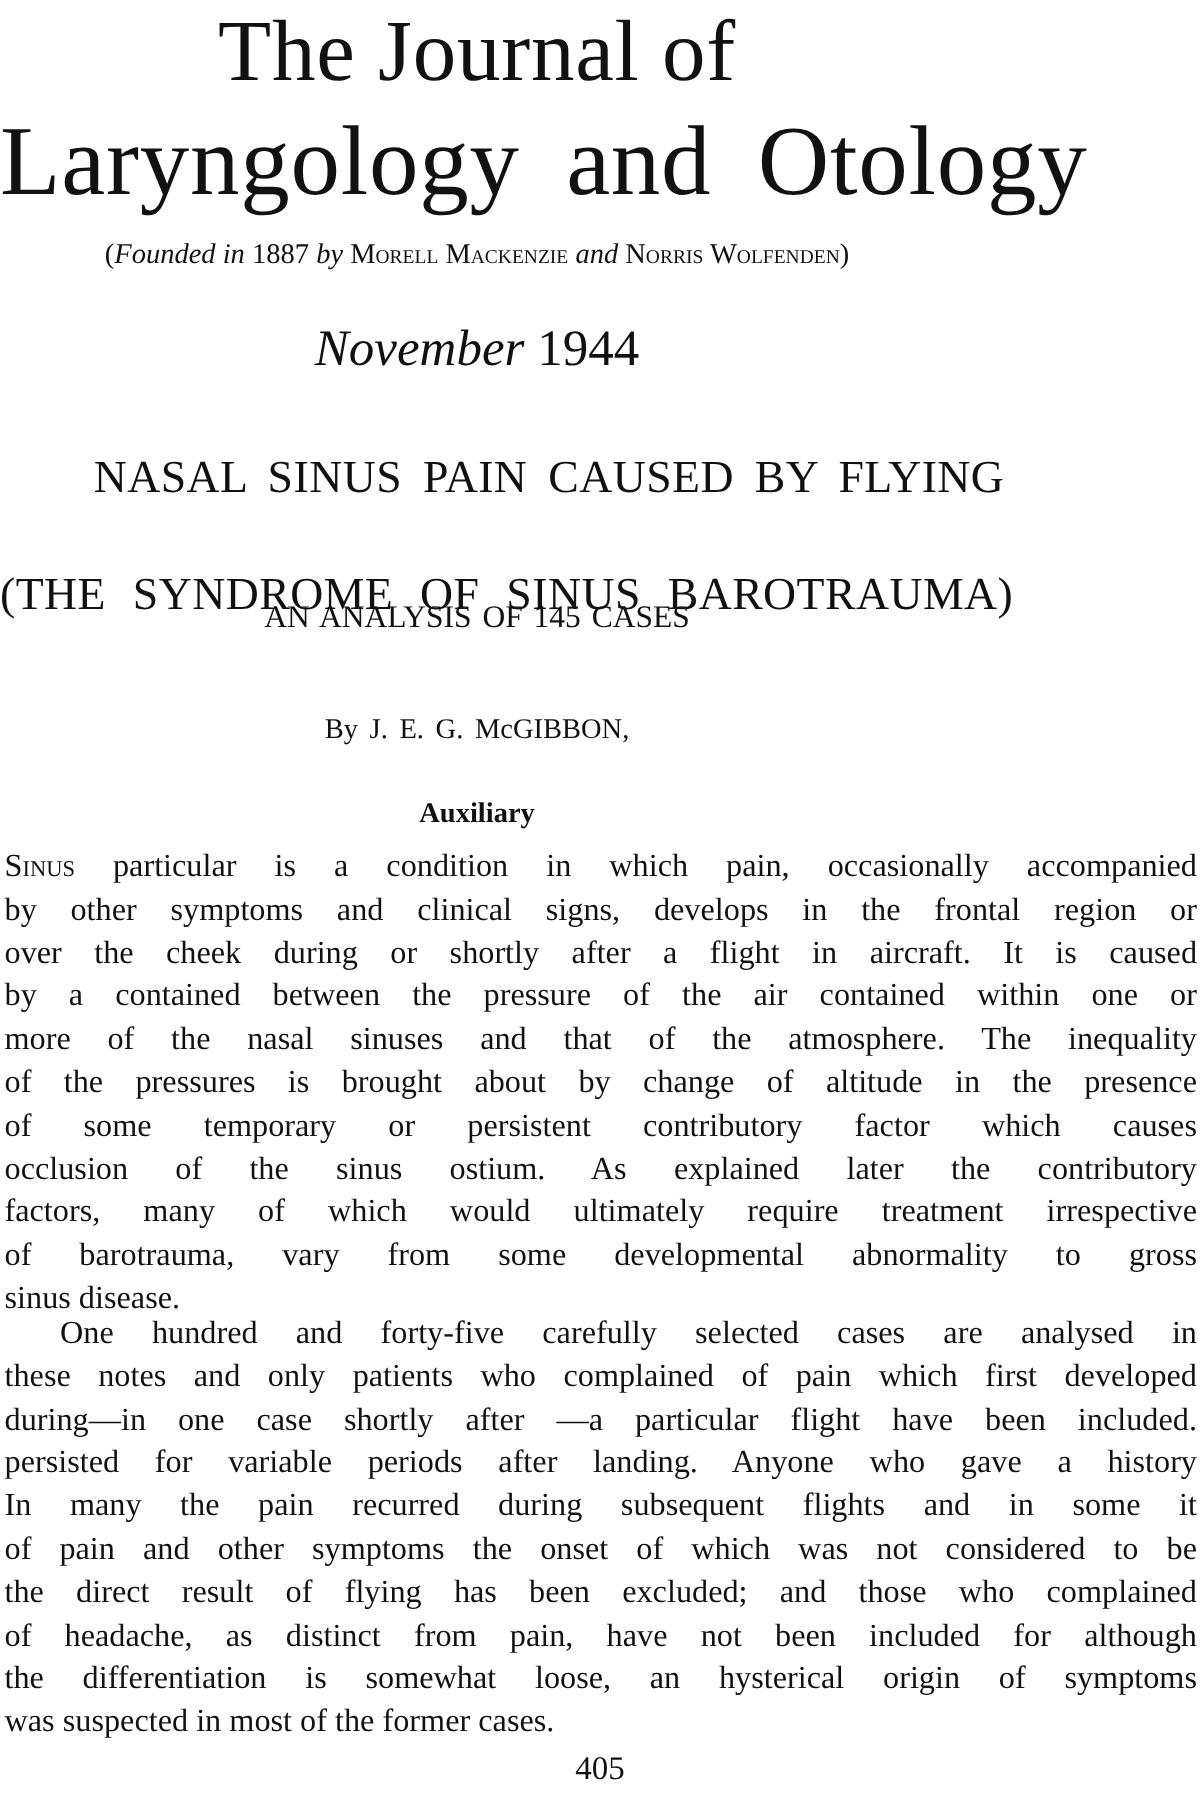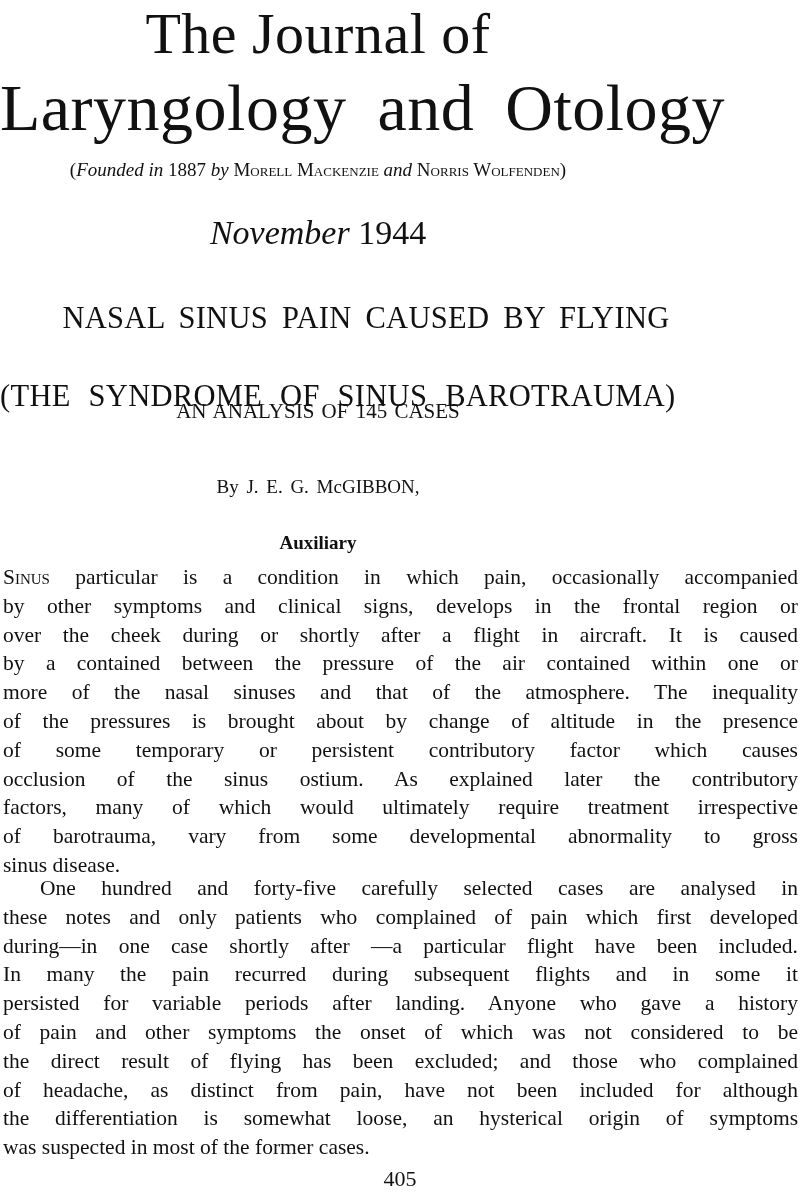--- a/index.html
+++ b/index.html
@@ -57,22 +57,22 @@
     <span class="ln">occlusion of the sinus ostium.  As explained later the contributory</span>
     <span class="ln">factors, many of which would ultimately require treatment irrespective</span>
     <span class="ln">of barotrauma, vary from some developmental abnormality to gross</span>
     <span class="ln last">sinus disease.</span>
   </div>
 
   <div class="body para2">
     <span class="ln first">One hundred and forty-five carefully selected cases are analysed in</span>
     <span class="ln">these notes and only patients who complained of pain which first developed</span>
     <span class="ln">during—in one case shortly after —a particular flight have been included.</span>
+    <span class="ln">persisted for variable periods after landing.  Anyone who gave a history</span>
     <span class="ln">In many the pain recurred during subsequent flights and in some it</span>
-    <span class="ln">persisted for variable periods after landing.  Anyone who gave a history</span>
     <span class="ln">of pain and other symptoms the onset of which was not considered to be</span>
     <span class="ln">the direct result of flying has been excluded;  and those who complained</span>
     <span class="ln">of headache, as distinct from pain, have not been included for although</span>
     <span class="ln">the differentiation is somewhat loose, an hysterical origin of symptoms</span>
     <span class="ln last">was suspected in most of the former cases.</span>
   </div>
 
   <div class="folio">405</div>
   <div class="sig">27</div>
 </div>

